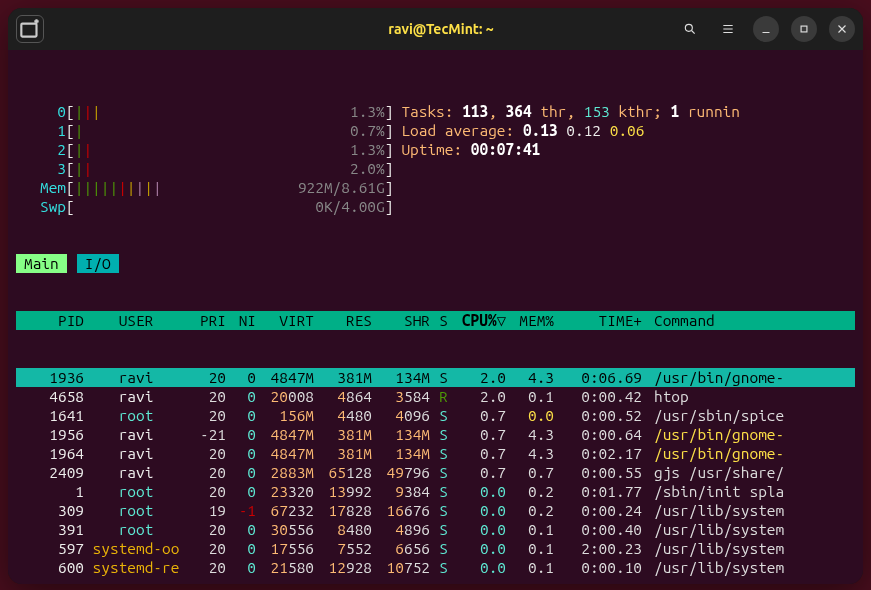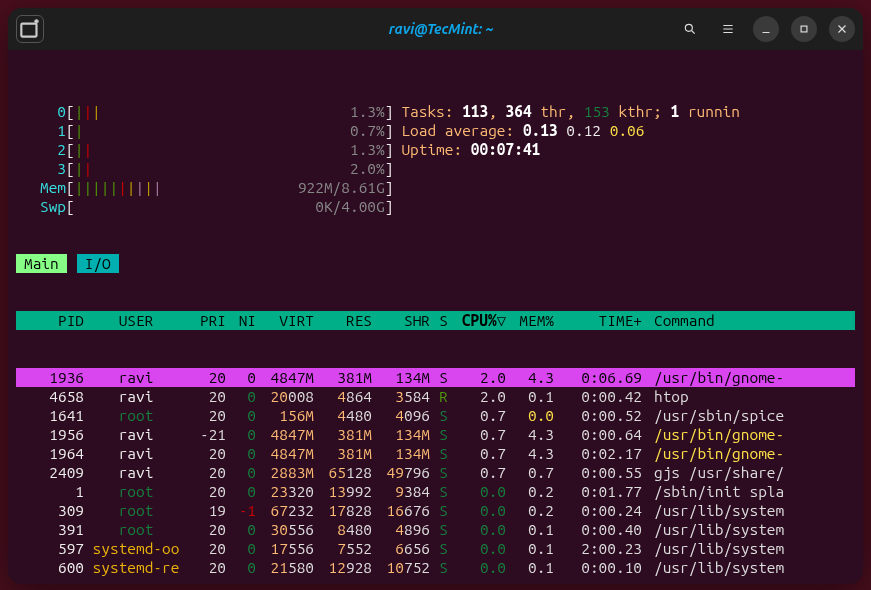--- a/index.html
+++ b/index.html
@@ -23,26 +23,25 @@
     background: #1e1e1e;
     display: flex;
     align-items: center;
     padding: 0 8px;
     position: relative;
   }
   .titlebar .title {
     position: absolute;
     left: 11px; right: 0;
     text-align: center;
-    color: #0ea5e9;
+    color: #fde047;
     font-size: 14px;
     font-weight: bold;
     pointer-events: none;
     font-family: 'Ubuntu', sans-serif;
-    font-style: italic;
   }
   .titlebar .left, .titlebar .right {
     display: flex;
     gap: 12px;
     z-index: 1;
   }
   .titlebar .right { margin-left: auto; }
   .tb-btn {
     width: 26px;
     height: 26px;
@@ -65,34 +64,34 @@
     height: calc(100% - 42px);
     white-space: pre;
     overflow: hidden;
   }
   .c-cyan { color: #fdba74; }
   .c-teal { color: #fde047; }
   .c-red { color: #cc0000; }
   .c-green { color: #4e9a06; }
   .c-magenta { color: #eab308; }
   .c-white { color: #eeeeec; }
-  .c-gray { color: #15803d; }
+  .c-gray { color: #5eead4; }
   .c-boldwhite { color:#fff; font-weight:bold;}
   .cpu-line { display:flex; }
   .meter-label { width:50px; text-align:right; color:#34e2e2;}
   .meter-bars { flex:0 0 310px; }
   .right-col { margin-left:8px; }
 
   .tabs-row { display:flex;}
   .tab { background:#00afaf; color:#000; padding:0 8px; }
   .tab.active { background:#87ff87; color:#000;}
   .header-row { background:#00af87; color:#000; display:flex; font-weight:normal;}
   .hrow-sorted { font-weight: bold;}
   .proc-row { display:flex; }
-  .proc-row.highlight { background:#d946ef; color:#000;}
+  .proc-row.highlight { background:#14b8a6; color:#000;}
   .col { text-align:right; overflow:hidden;}
   .col-pid { width:68px; }
   .col-user { width:98px; text-align:center; padding-left:6px;}
   .col-pri { width:44px; }
   .col-ni { width:30px; }
   .col-virt { width:58px; }
   .col-res { width:58px; }
   .col-shr { width:58px; }
   .col-s { width:18px; }
   .col-cpu { width:58px; }

